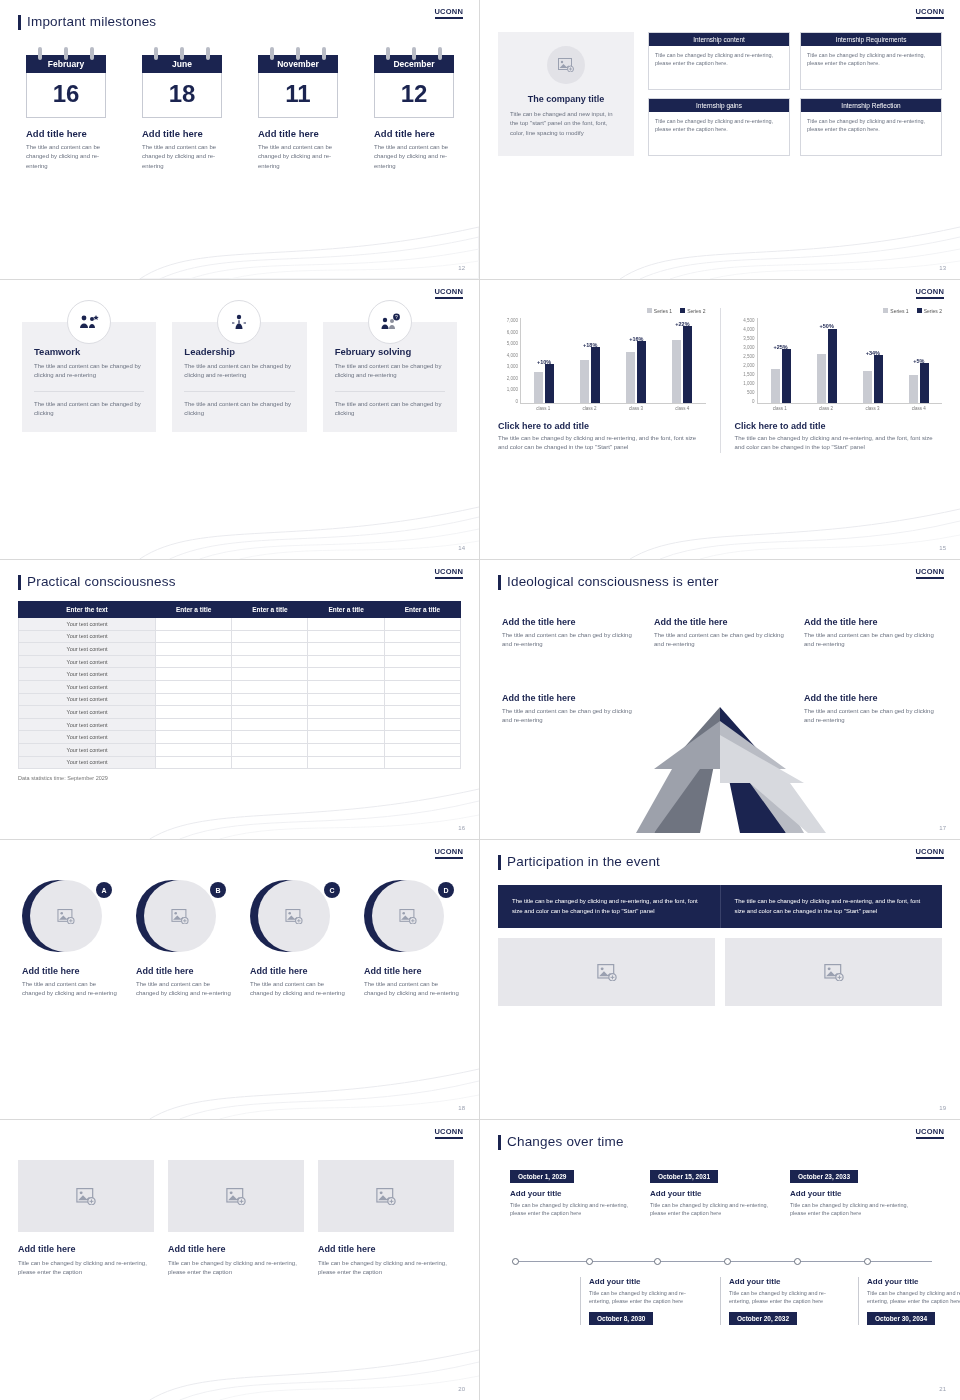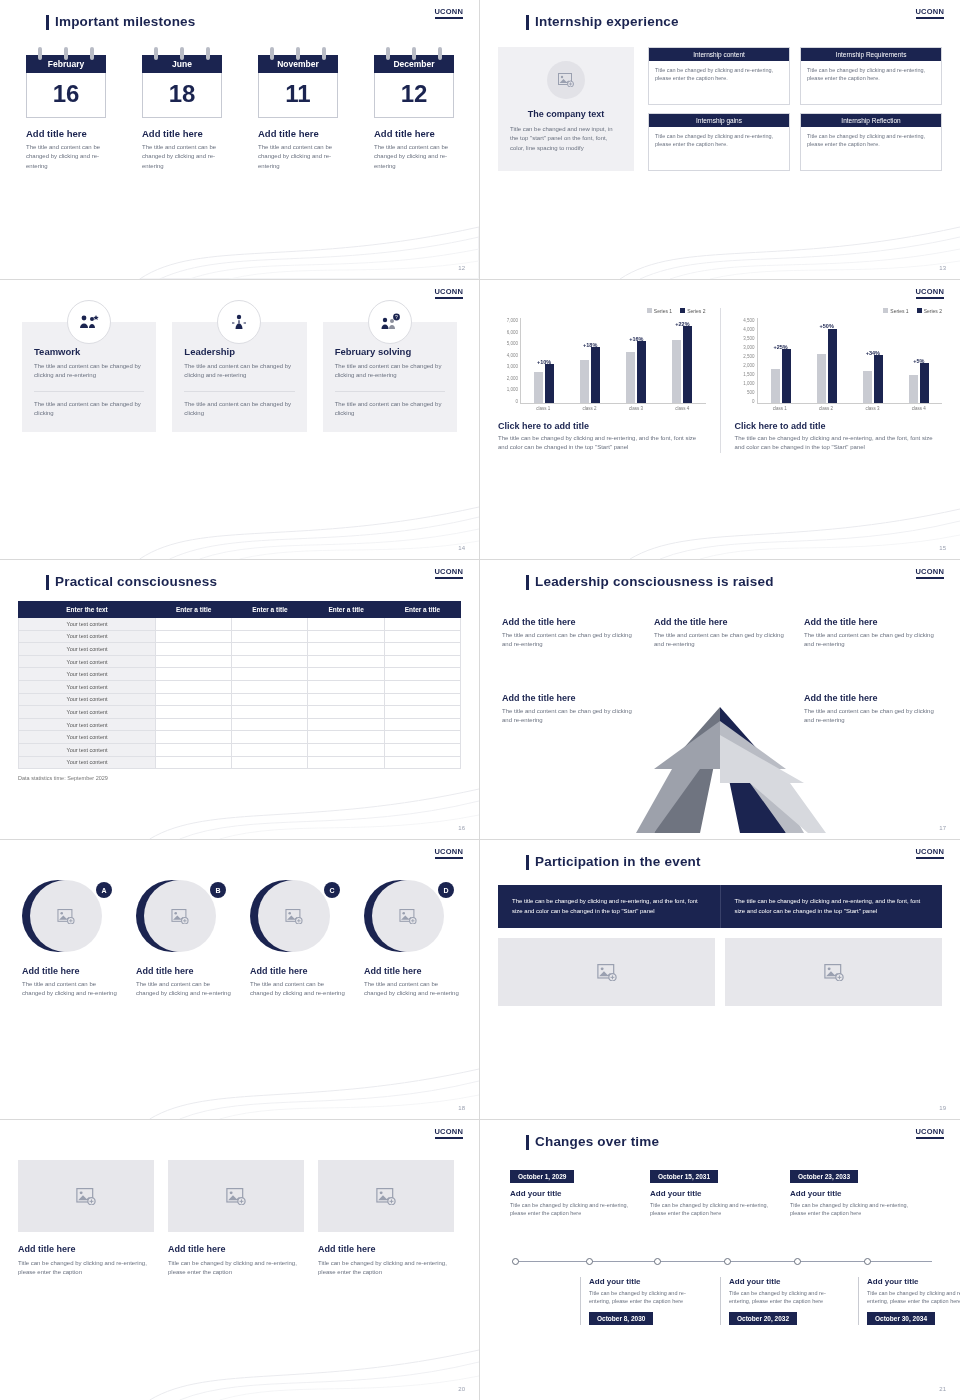--- a/index.html
+++ b/index.html
@@ -20,26 +20,25 @@
     background: #ffffff;
     border-right: 1px solid #d9d9d9;
     border-bottom: 1px solid #d9d9d9;
     overflow: hidden;
     padding: 14px 18px;
   }
   .slide:nth-child(2n) { border-right: none; }
   .slide:nth-child(n+9) { border-bottom: none; }
   .slide-title {
     font-size: 13.5px;
-    font-weight: 700;
+    font-weight: 400;
     color: #1b2450;
     padding-left: 9px;
     position: relative;
     letter-spacing: .2px;
-    margin-left: 28px;
   }
   .slide-title:before {
     content: "";
     position: absolute; left: 0; top: 1px;
     width: 3px; height: 15px; background: #1b2450;
   }
   .logo {
     position: absolute; top: 7px; right: 16px;
     font-size: 7.5px; font-weight: bold; color: #1b2450;
     letter-spacing: .2px;
@@ -254,35 +253,34 @@
     <svg class="wave" viewBox="0 0 480 70" preserveAspectRatio="none">
       <path d="M140,70 C200,30 300,58 480,18 L480,70 Z" fill="none" stroke="#e3e4e9" stroke-width="1"></path>
       <path d="M160,70 C230,38 330,62 480,28 L480,70 Z" fill="none" stroke="#e9eaee" stroke-width="1"></path>
       <path d="M190,70 C260,46 350,66 480,40 L480,70 Z" fill="none" stroke="#eeeff2" stroke-width="1"></path>
       <path d="M230,70 C300,54 380,68 480,52 L480,70 Z" fill="none" stroke="#f2f3f5" stroke-width="1"></path>
     </svg>
     <div class="pgnum">12</div>
   </section>
 
   <section class="slide">
-    <div class="slide-title">Internship experience</div>
     <div class="logo">UCONN</div>
 
     <div class="int-wrap">
       <div class="int-left">
         <div class="ph-circle">
           <svg class="icon" width="16" height="14" viewBox="0 0 16 14">
               <rect x="0.5" y="0.5" width="13" height="11" fill="none" stroke="#9aa0b0"></rect>
               <circle cx="4" cy="4" r="1.2" fill="#9aa0b0"></circle>
               <path d="M1.5 10 L5.5 6 L8.5 9 L10.5 7.5 L13 10 Z" fill="#9aa0b0"></path>
               <circle cx="12.5" cy="11" r="3" fill="#e2e2e7" stroke="#9aa0b0"></circle>
               <path d="M12.5 9.4v3.2M10.9 11h3.2" stroke="#9aa0b0" stroke-width="0.8"></path>
             </svg>
         </div>
-        <div class="h-sub">The company text</div>
+        <div class="h-sub">The company title</div>
         <div class="small" style="margin-top:6px;text-align:left;">Title can be changed and new input, in the top "start" panel on the font, font, color, line spacing to modify</div>
       </div>
       <div class="int-right">
         <div class="int-card">
           <div class="int-card-h">Internship content</div>
           <div class="int-card-b tiny">Title can be changed by clicking and re-entering, please enter the caption here.</div>
         </div>
         <div class="int-card">
           <div class="int-card-h">Internship Requirements</div>
           <div class="int-card-b tiny">Title can be changed by clicking and re-entering, please enter the caption here.</div>
@@ -586,21 +584,21 @@
 
     <svg class="wave" viewBox="0 0 480 70" preserveAspectRatio="none">
       <path d="M150,70 C210,34 310,58 480,20" fill="none" stroke="#e3e4e9"></path>
       <path d="M180,70 C250,42 350,64 480,32" fill="none" stroke="#eaebef"></path>
       <path d="M220,70 C290,50 370,68 480,46" fill="none" stroke="#f1f2f4"></path>
     </svg>
     <div class="pgnum">16</div>
   </section>
 
   <section class="slide">
-    <div class="slide-title">Leadership consciousness is raised</div>
+    <div class="slide-title">Ideological consciousness is enter</div>
     <div class="logo">UCONN</div>
 
     <div class="ideo-grid">
       <div class="ideo-item" style="left:4px; top:14px;">
         <h4>Add the title here</h4>
         <div class="small">The title and content can be chan ged by clicking and re-entering</div>
       </div>
       <div class="ideo-item" style="left:156px; top:14px;">
         <h4>Add the title here</h4>
         <div class="small">The title and content can be chan ged by clicking and re-entering</div>

